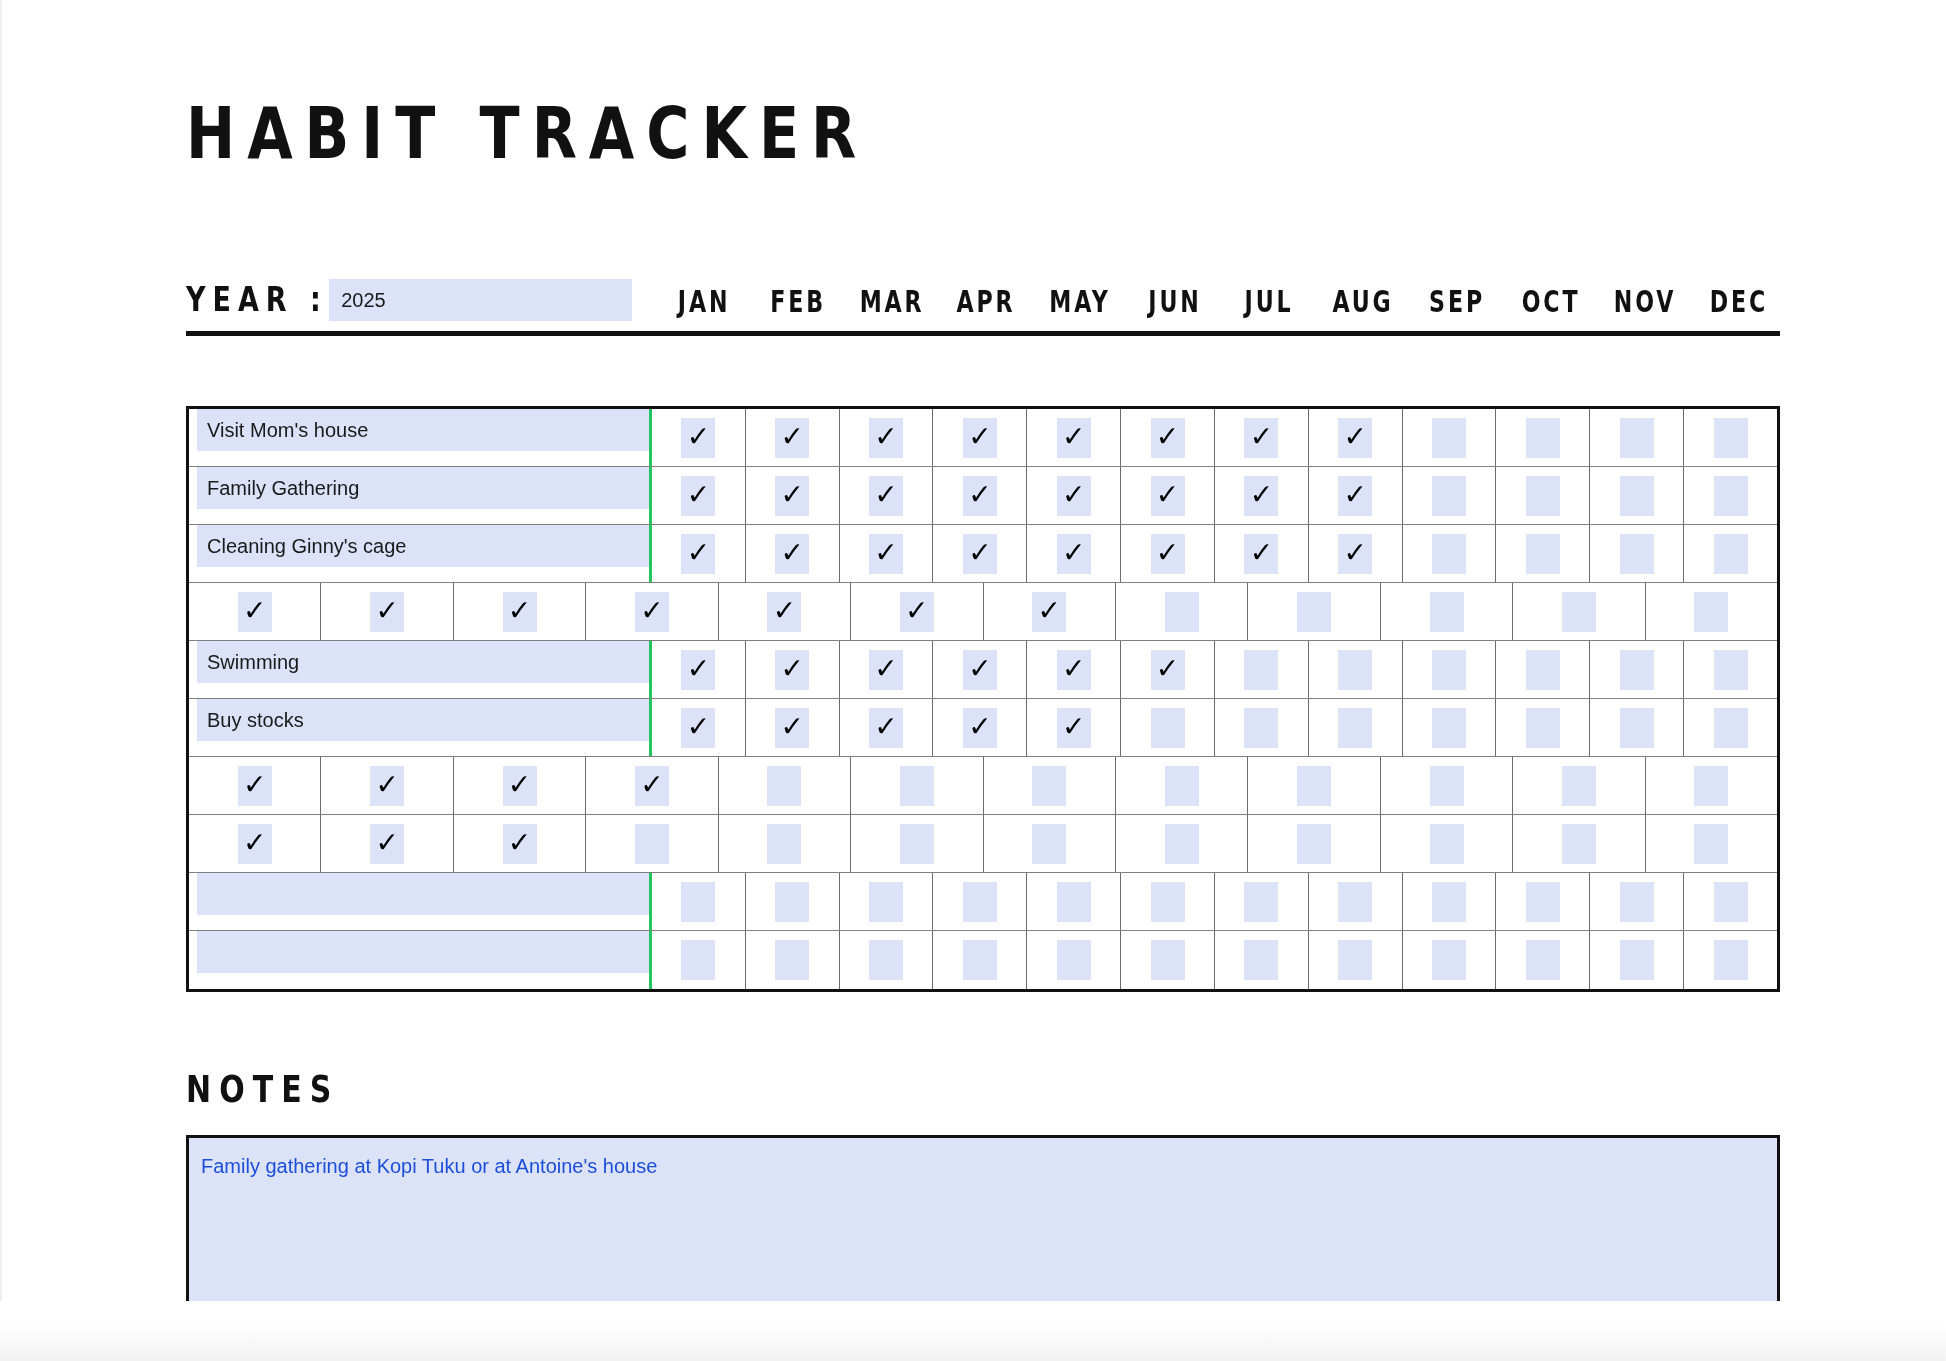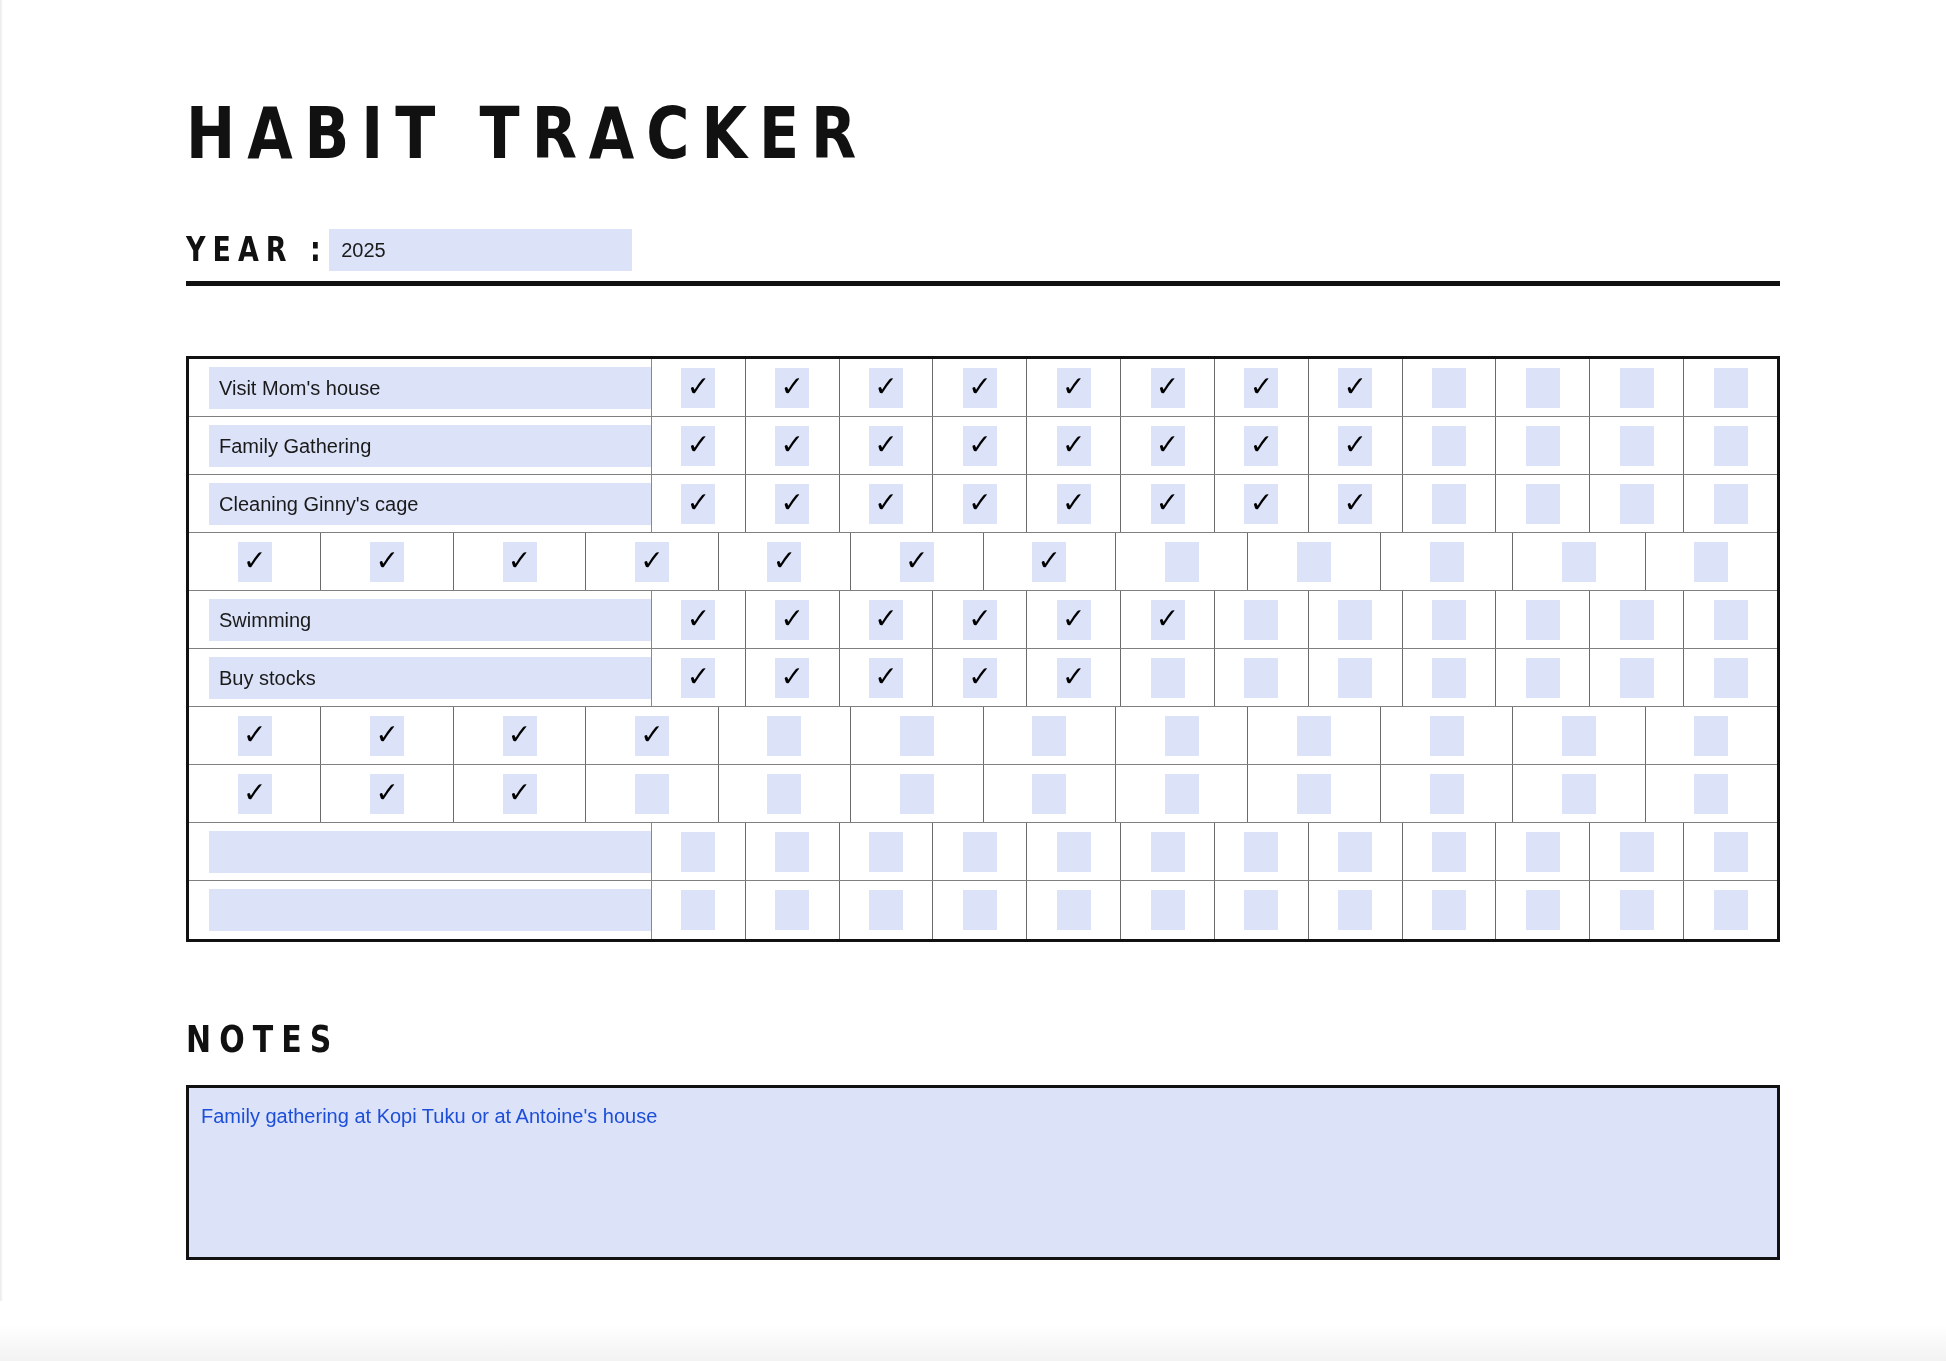--- a/index.html
+++ b/index.html
@@ -53,21 +53,21 @@
     margin-top: 98px;
     transform: scaleX(0.92);
     transform-origin: left center;
     white-space: nowrap;
   }
 
   
   .year-row {
     display: flex;
     align-items: flex-end;
-    margin-top: 58px;
+    margin-top: 108px;
     height: 44px;
   }
   .year-label {
     font-family: "DejaVu Sans Condensed", "Liberation Sans Narrow", "Liberation Sans", sans-serif;
     font-size: 34px;
     font-weight: 700;
     letter-spacing: 8px;
     color: #111111;
     white-space: nowrap;
     transform: scaleX(0.88);
@@ -126,24 +126,24 @@
   .trow {
     display: flex;
     height: 58px;
     border-bottom: 1px solid #808080;
   }
   .trow:last-child { border-bottom: none; }
 
   .label-cell {
     width: 463px;
     flex: 0 0 463px;
-    border-right: 1px solid #22c55e;
-    display: flex;
-    align-items: center;
-    padding: 0 0 0 20px;
+    border-right: 3px solid #22c55e;
+    display: flex;
+    align-items: flex-start;
+    padding: 0 0 0 8px;
   }
   .label-input {
     width: 100%;
     height: 42px;
     background: #dce3f9;
     border: none;
     outline: none;
     font-family: "Liberation Sans", sans-serif;
     font-size: 20px;
     color: #1a1a1a;
@@ -235,20 +235,34 @@
 
   <div class="content">
 
     <div class="title">HABIT TRACKER</div>
 
     <div class="year-row">
       <div class="year-label">YEAR :</div>
 
       <input class="year-input" type="text" value="2025" style="">
 
+      <div class="months">
+        <div class="month-head">JAN</div>
+        <div class="month-head">FEB</div>
+        <div class="month-head">MAR</div>
+        <div class="month-head">APR</div>
+        <div class="month-head">MAY</div>
+        <div class="month-head">JUN</div>
+        <div class="month-head">JUL</div>
+        <div class="month-head">AUG</div>
+        <div class="month-head">SEP</div>
+        <div class="month-head">OCT</div>
+        <div class="month-head">NOV</div>
+        <div class="month-head">DEC</div>
+      </div>
     </div>
 
     <div class="header-rule"></div>
 
     <div class="tracker" id="tracker">
         <div class="trow">
           <div class="label-cell">
             <input type="text" class="label-input" value="Visit Mom's house" style="">
           </div>
           <div class="cells">

